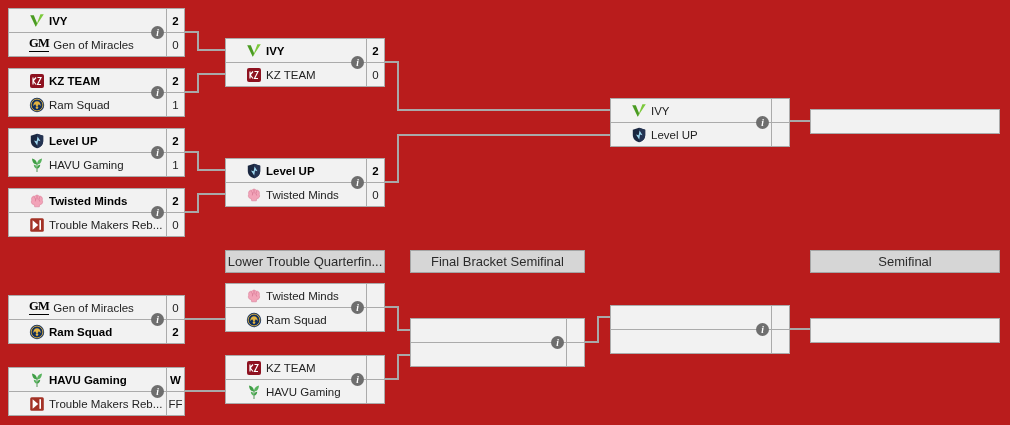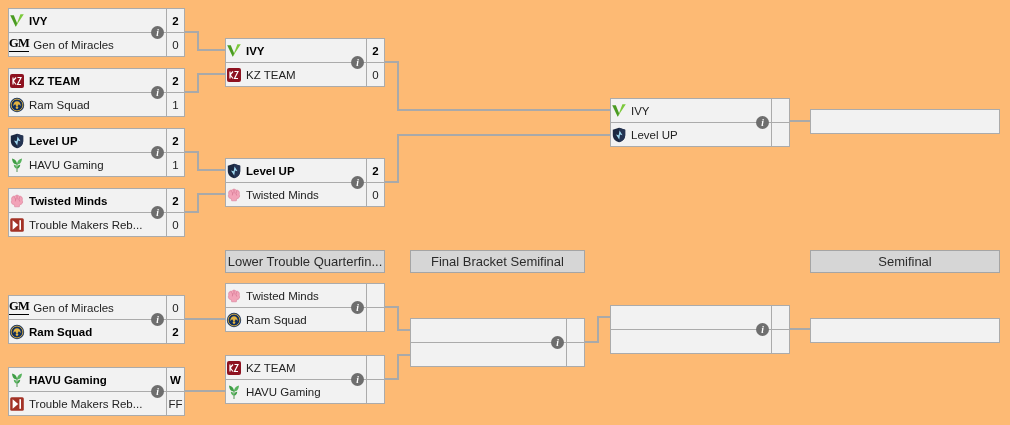--- a/index.html
+++ b/index.html
@@ -1,22 +1,22 @@
 <!DOCTYPE html>
 <html><head>
 <meta charset="utf-8">
 <title>Tournament Bracket</title>
 <style>
   html,body{margin:0;padding:0;background:#fff;}
-  #bracket{position:relative;width:1010px;height:425px;background:#fdba74;overflow:hidden;
+  #bracket{position:relative;width:1010px;height:425px;background:#b91c1c;overflow:hidden;
            font-family:"Liberation Sans","DejaVu Sans",sans-serif;}
   .match{position:absolute;height:49px;background:#f2f2f2;border:1px solid #ababab;box-sizing:border-box;}
   .trow{height:23px;display:flex;align-items:center;}
   .trow.first{border-bottom:1px solid #ababab;}
-  .tlogo{flex:0 0 16px;width:16px;height:16px;margin:0 4px 0 0;display:flex;align-items:center;justify-content:center;}
+  .tlogo{flex:0 0 16px;width:16px;height:16px;margin:0 4px 0 20px;display:flex;align-items:center;justify-content:center;}
   .tlogo svg{width:16px;height:16px;display:block;}
   .tlogo.wide{flex:0 0 auto;width:auto;min-width:16px;}
   .gm-txt{font-family:"Liberation Serif","DejaVu Serif",serif;font-weight:bold;font-size:12.5px;line-height:1;
           color:#000;border-bottom:1.4px solid #000;letter-spacing:-0.6px;padding-bottom:1px;}
   .tname{flex:1;font-size:11.5px;color:#222;white-space:nowrap;overflow:hidden;padding-right:2px;}
   .tname.pad{padding-left:7px;}
   .tscore{flex:0 0 17px;width:17px;align-self:stretch;border-left:1px solid #ababab;display:flex;
           align-items:center;justify-content:center;font-size:11.5px;color:#222;}
   .winner{font-weight:bold;color:#000;}
   .info{position:absolute;right:20px;top:50%;margin-top:-6.5px;width:13px;height:13px;border-radius:50%;

